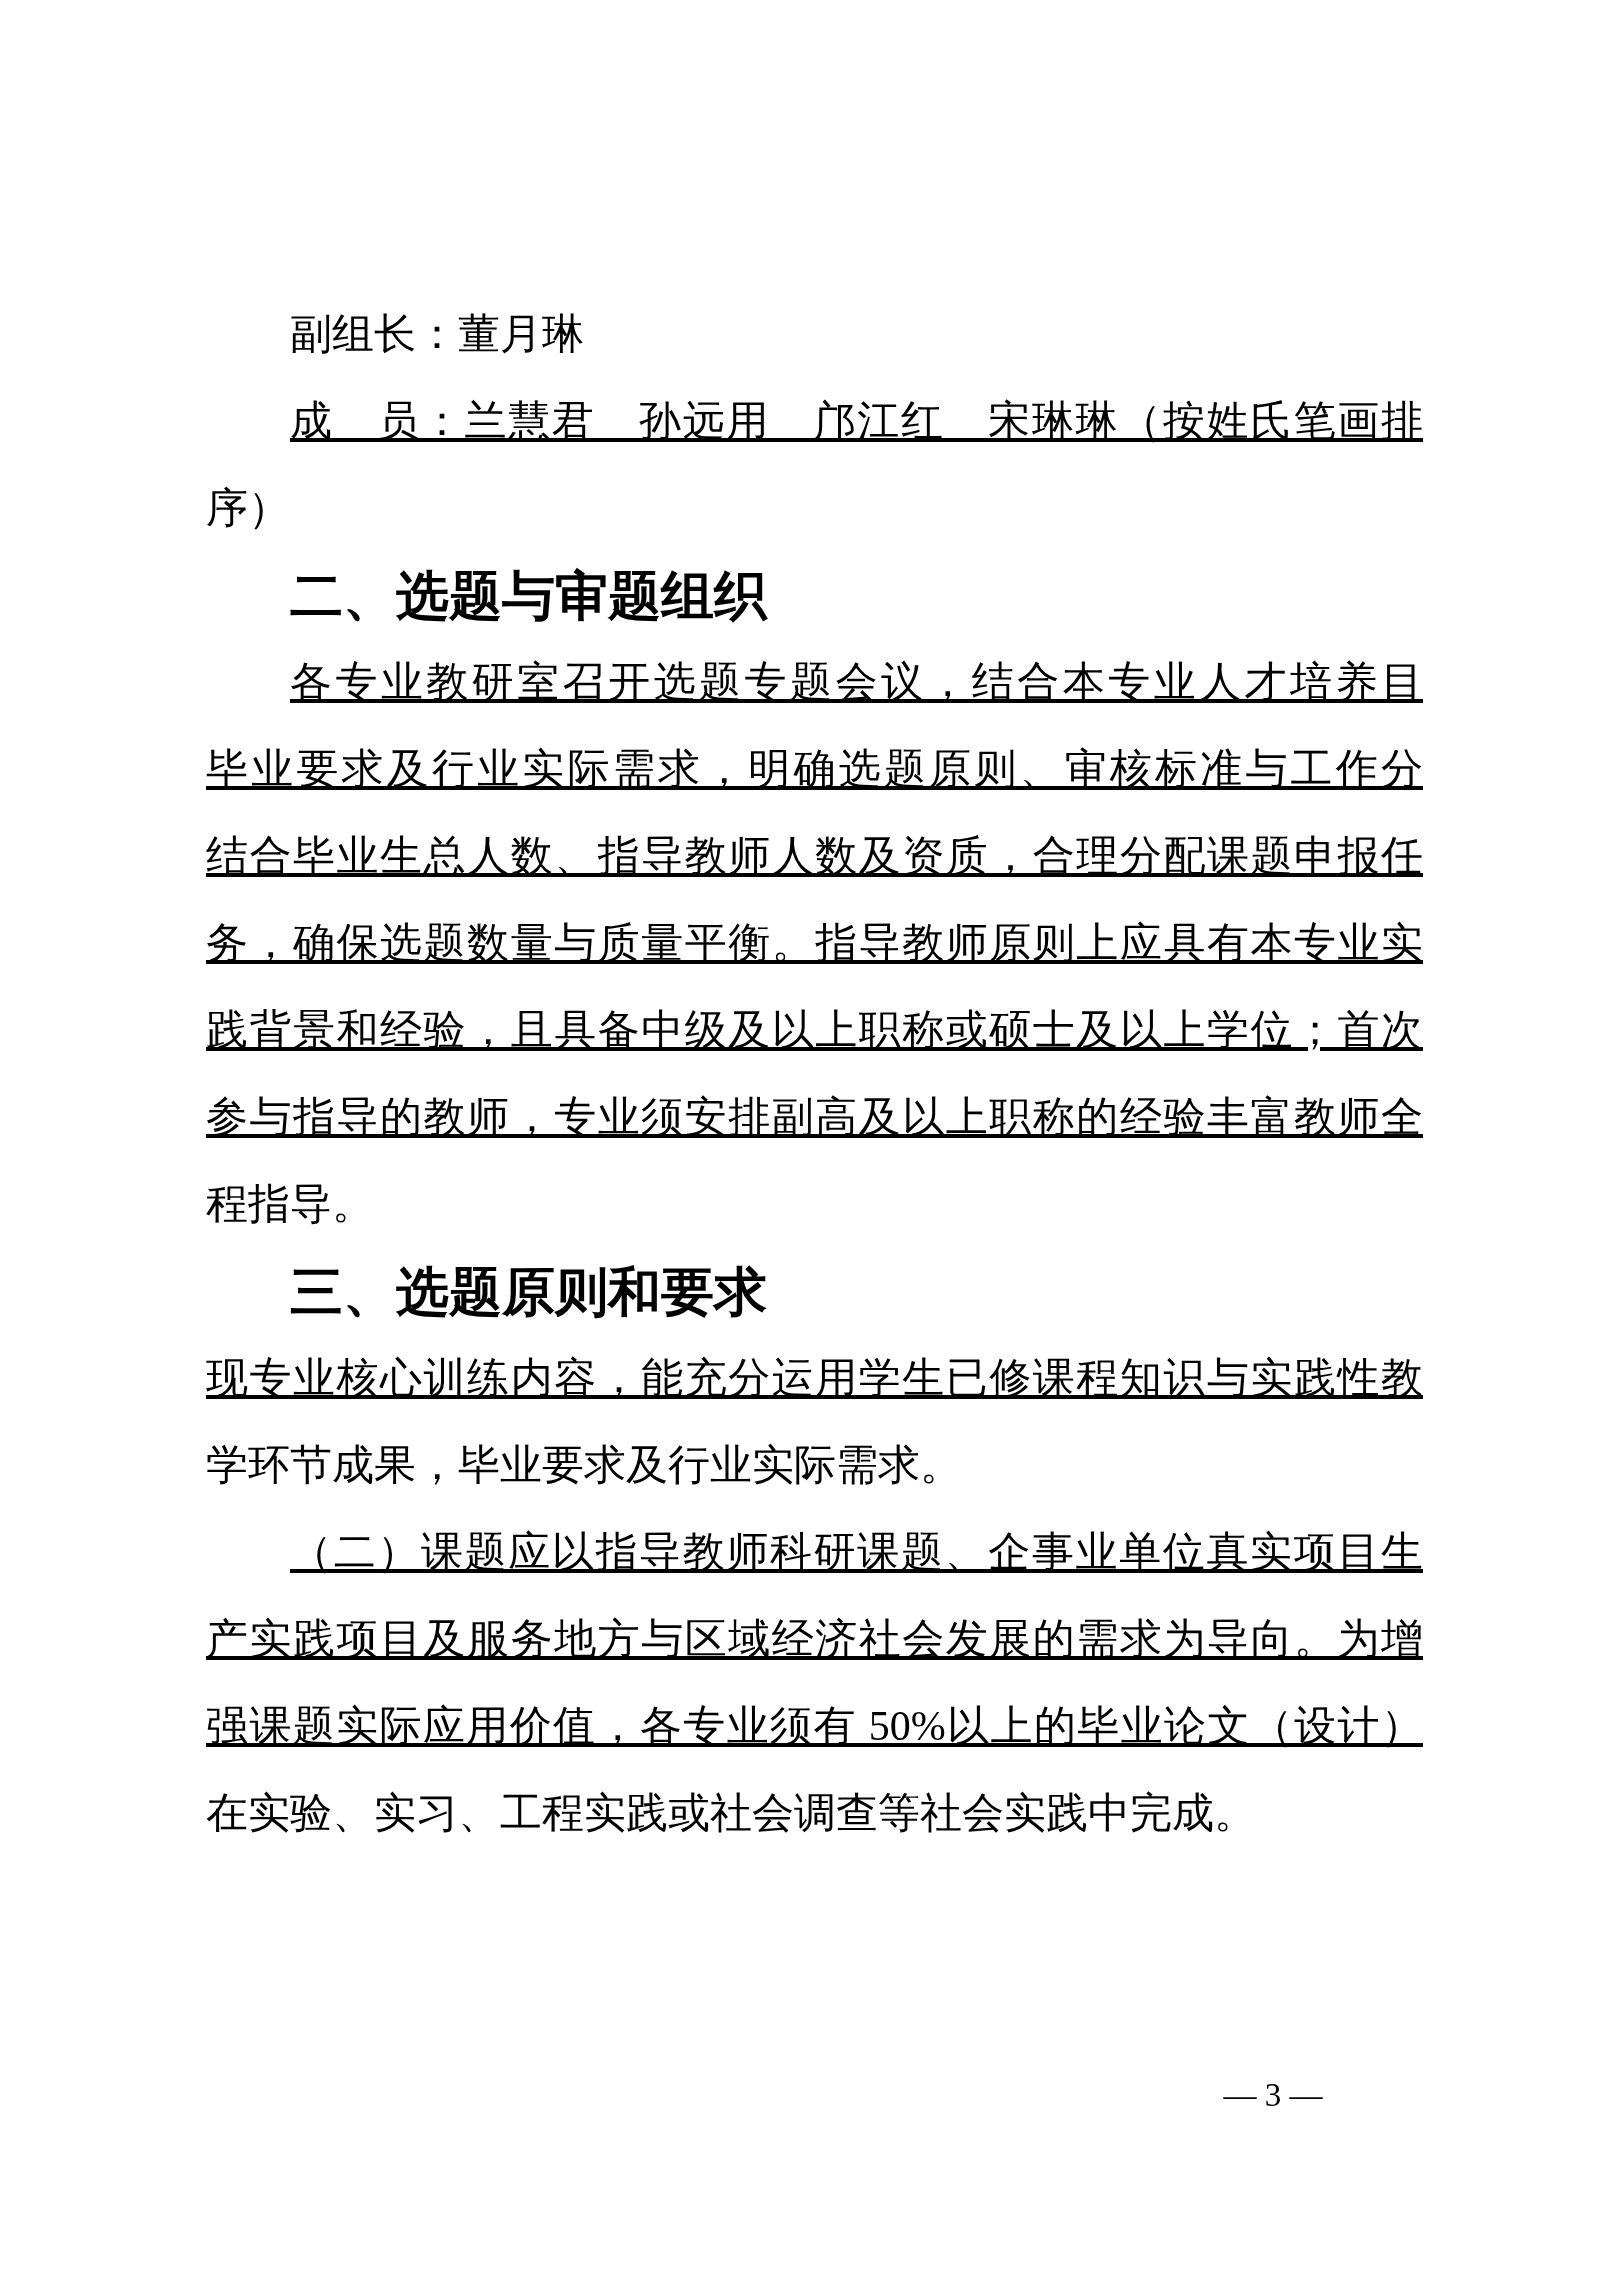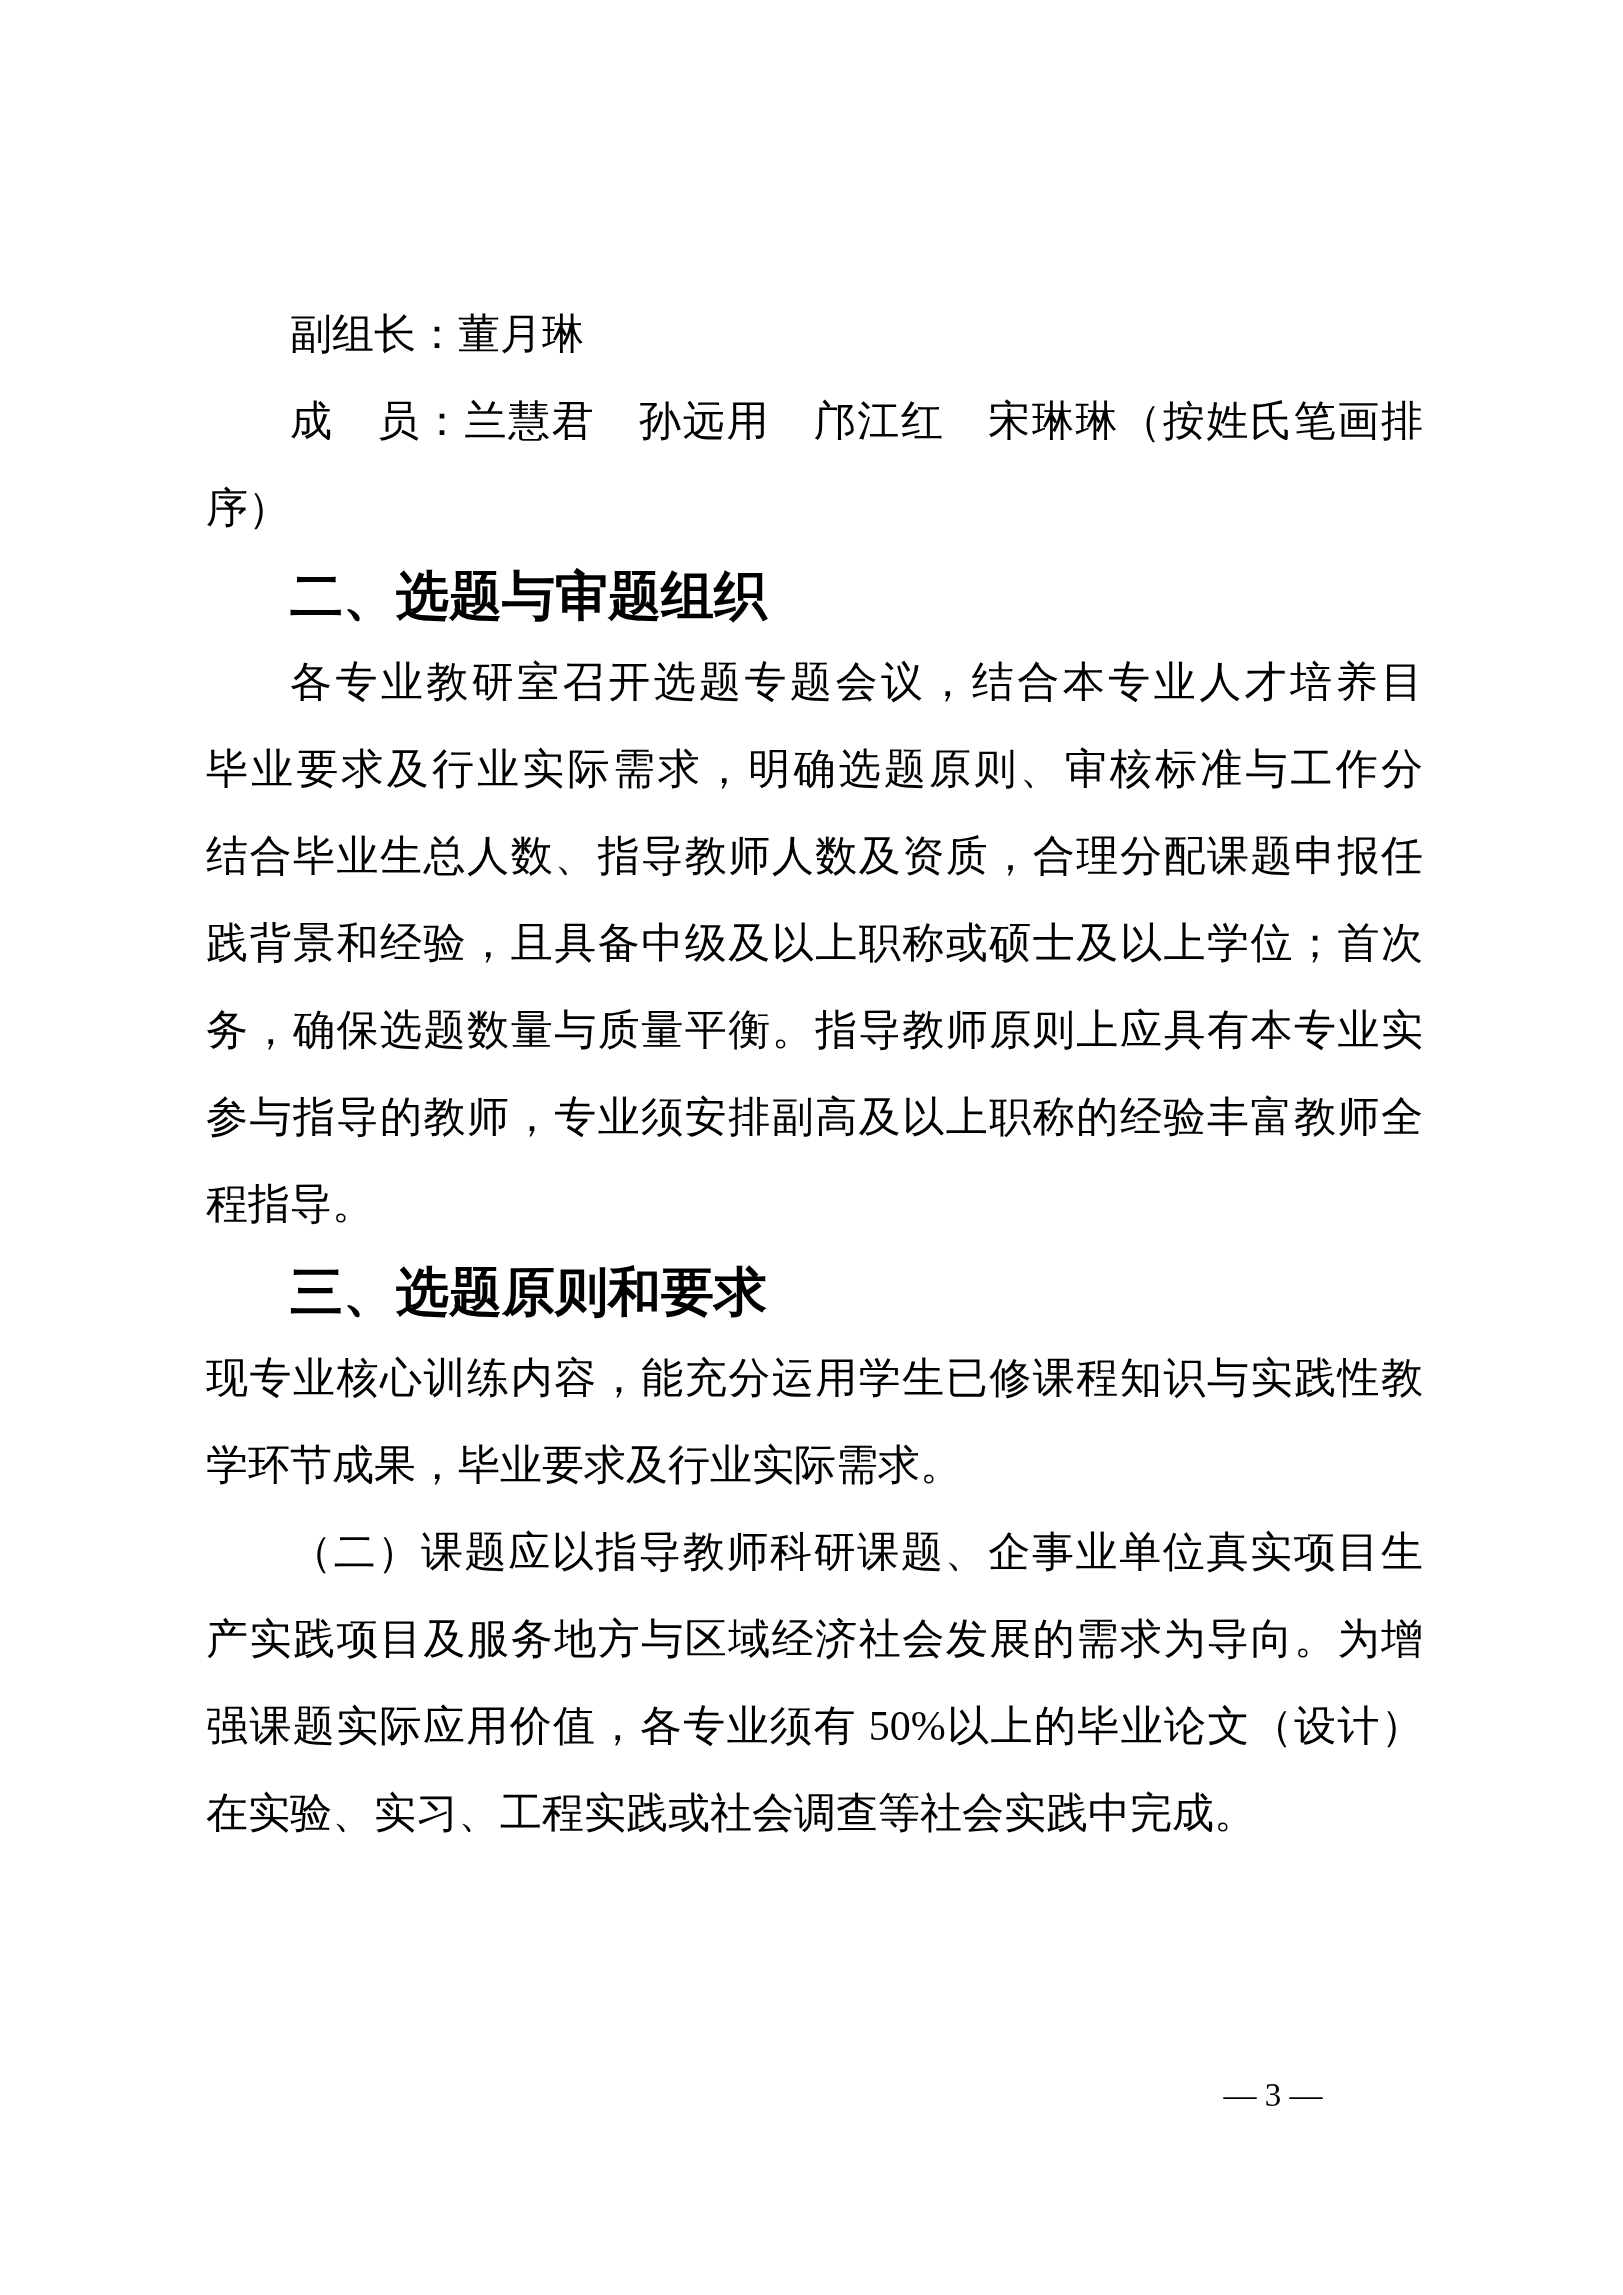--- a/index.html
+++ b/index.html
@@ -30,20 +30,21 @@
     font-size: 42px;
     white-space: nowrap;
     text-align: left;
   }
   .line.fill {
     white-space: normal;
     text-align: justify;
     text-align-last: justify;
     text-justify: inter-ideograph;
     overflow: hidden;
+    text-decoration: underline;
   }
   .line.indent {
     padding-left: 84px;
   }
   .line.fill.indent {
     width: 1133px; 
   }
   .line.heading {
     font-family: "Liberation Sans", "DejaVu Sans", sans-serif;
     font-weight: 700;
@@ -66,22 +67,22 @@
 
 <div class="page">
   <div class="content">
     <p class="line indent">副组长：董月琳</p>
     <p class="line fill indent">成　员：兰慧君　孙远用　邝江红　宋琳琳（按姓氏笔画排</p>
     <p class="line">序）</p>
     <p class="line indent heading">二、选题与审题组织</p>
     <p class="line fill indent">各专业教研室召开选题专题会议，结合本专业人才培养目标、</p>
     <p class="line fill">毕业要求及行业实际需求，明确选题原则、审核标准与工作分工，</p>
     <p class="line fill">结合毕业生总人数、指导教师人数及资质，合理分配课题申报任</p>
+    <p class="line fill">务，确保选题数量与质量平衡。指导教师原则上应具有本专业实</p>
     <p class="line fill">践背景和经验，且具备中级及以上职称或硕士及以上学位；首次</p>
-    <p class="line fill">务，确保选题数量与质量平衡。指导教师原则上应具有本专业实</p>
     <p class="line fill">参与指导的教师，专业须安排副高及以上职称的经验丰富教师全</p>
     <p class="line">程指导。</p>
     <p class="line indent heading">三、选题原则和要求</p>
     <p class="line fill">现专业核心训练内容，能充分运用学生已修课程知识与实践性教</p>
     <p class="line">学环节成果，毕业要求及行业实际需求。</p>
     <p class="line fill indent">（二）课题应以指导教师科研课题、企事业单位真实项目生</p>
     <p class="line fill">产实践项目及服务地方与区域经济社会发展的需求为导向。为增</p>
     <p class="line fill">强课题实际应用价值，各专业须有 50%以上的毕业论文（设计）</p>
     <p class="line">在实验、实习、工程实践或社会调查等社会实践中完成。</p>
   </div>

